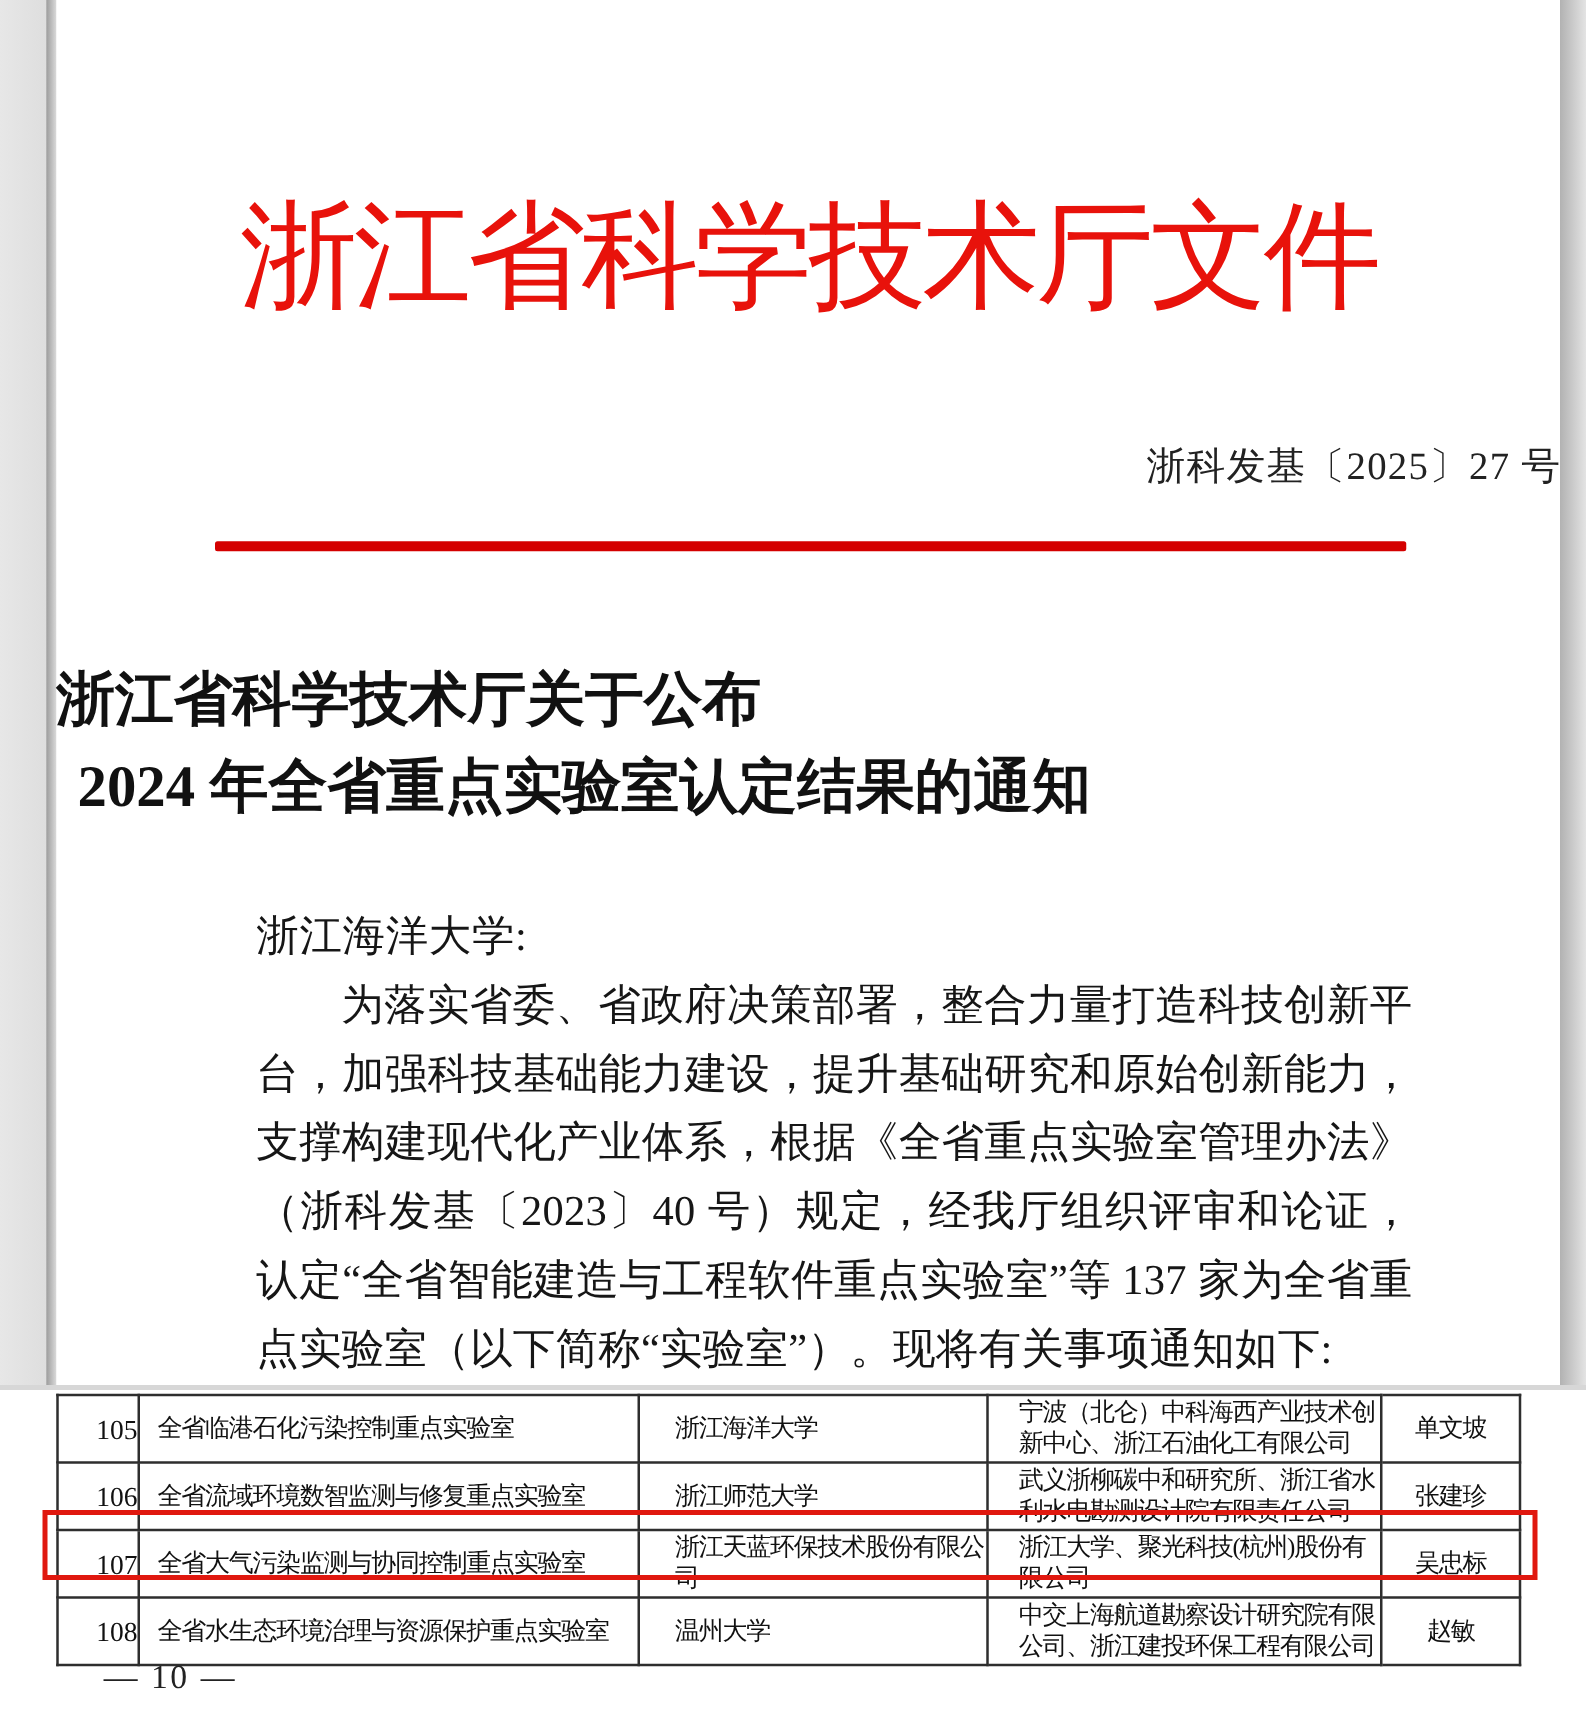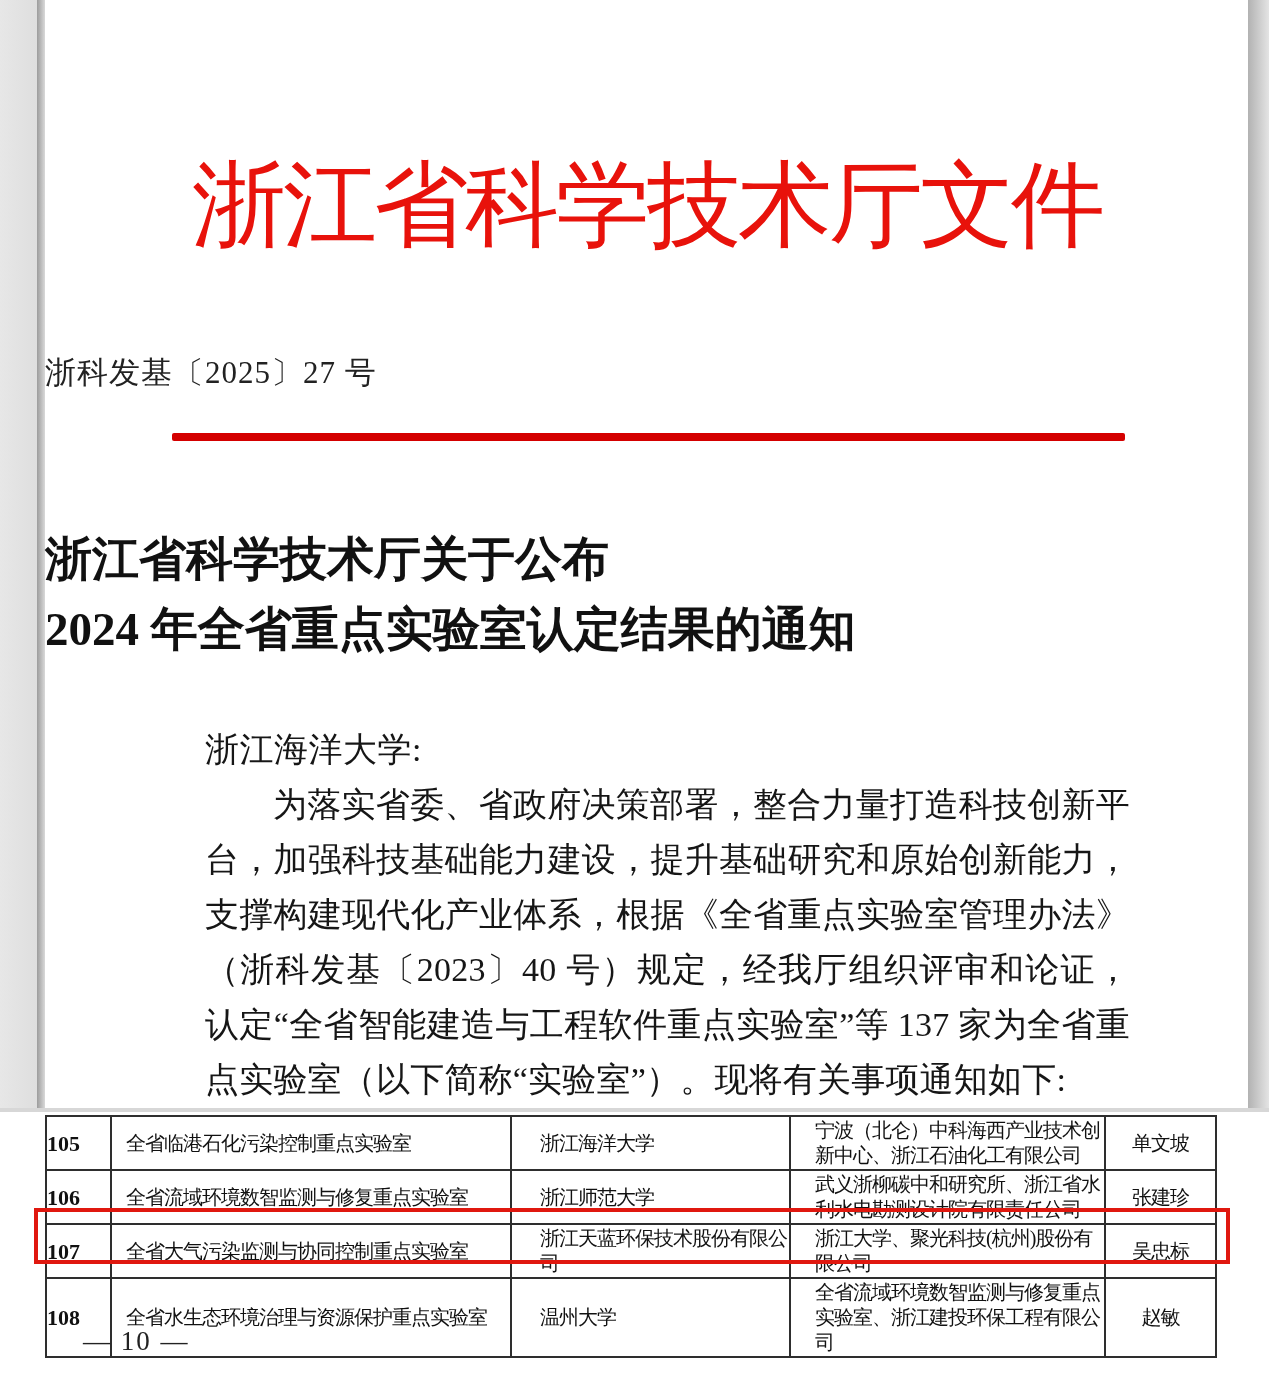--- a/index.html
+++ b/index.html
@@ -33,34 +33,34 @@
   
   .letterhead {
     position:absolute; left:45px; top:142px; width:1204px;
     text-align:center;
     font-size:94px; font-weight:normal; letter-spacing:-3px;
     color:#e8120b;
     white-space:nowrap;
   }
   .doc-number {
     position:absolute; left:45px; top:352px; width:1204px;
-    text-align:left;
+    text-align:right;
     font-size:31px; color:#222;
     letter-spacing:1px;
   }
   .red-separator {
     position:absolute; left:172px; top:433px; width:953px; height:8px;
     background:#d40000; border-radius:2px;
   }
 
   
   .doc-title { position:absolute; left:45px; width:1204px; text-align:left;
     font-weight:bold; color:#111; font-size:47px; letter-spacing:0px; white-space:nowrap; }
   .doc-title.line1 { top:528px; }
-  .doc-title.line2 { top:598px; }
+  .doc-title.line2 { top:598px;padding-left:17px; }
 
   
   .body-block {
     position:absolute; left:205px; top:722px; width:925px;
     font-size:34px; line-height:55px; color:#161616;
   }
   .salutation { letter-spacing:0.5px; }
   .body-paragraph {
     text-indent:2em;
     text-align:justify;
@@ -81,21 +81,21 @@
   .doc-table col.c-director { width:111px; }
   .doc-table td {
     border:2px solid #2e2e2e;
     vertical-align:middle;
     line-height:25px;
   }
   .doc-table tr:nth-child(1) { height:50px; }
   .doc-table tr:nth-child(2) { height:50px;margin-left:32px; }
   .doc-table tr:nth-child(3) { height:52px; }
   .doc-table tr:nth-child(4) { height:46px; }
-  .doc-table td.no { text-align:left; font-size:22px; letter-spacing:0;font-weight:bold; }
+  .doc-table td.no { text-align:right; font-size:22px; letter-spacing:0; }
   .doc-table td.lab { padding-left:14px; }
   .doc-table td.host { padding-left:28px; }
   .doc-table td.partners { padding:1px 4px 1px 24px; }
   .doc-table td.director { text-align:center;border-radius:11px; }
 
   .highlight-box {
     position:absolute; left:34px; top:1208px; width:1196px; height:56px;
     border:4px solid #e0180f;
     pointer-events:none;
   }
@@ -153,21 +153,21 @@
       <td class="no">107</td>
       <td class="lab">全省大气污染监测与协同控制重点实验室</td>
       <td class="host">浙江天蓝环保技术股份有限公司</td>
       <td class="partners">浙江大学、聚光科技(杭州)股份有限公司</td>
       <td class="director">吴忠标</td>
     </tr>
     <tr>
       <td class="no">108</td>
       <td class="lab">全省水生态环境治理与资源保护重点实验室</td>
       <td class="host">温州大学</td>
-      <td class="partners">全省流域环境数智监测与修复重点实验室、浙江建投环保工程有限公司</td>
+      <td class="partners">中交上海航道勘察设计研究院有限公司、浙江建投环保工程有限公司</td>
       <td class="director">赵敏</td>
     </tr>
   </tbody>
 </table>
 
 <div class="highlight-box"></div>
 
 <div class="page-number">— 10 —</div>
 
 </body></html>

